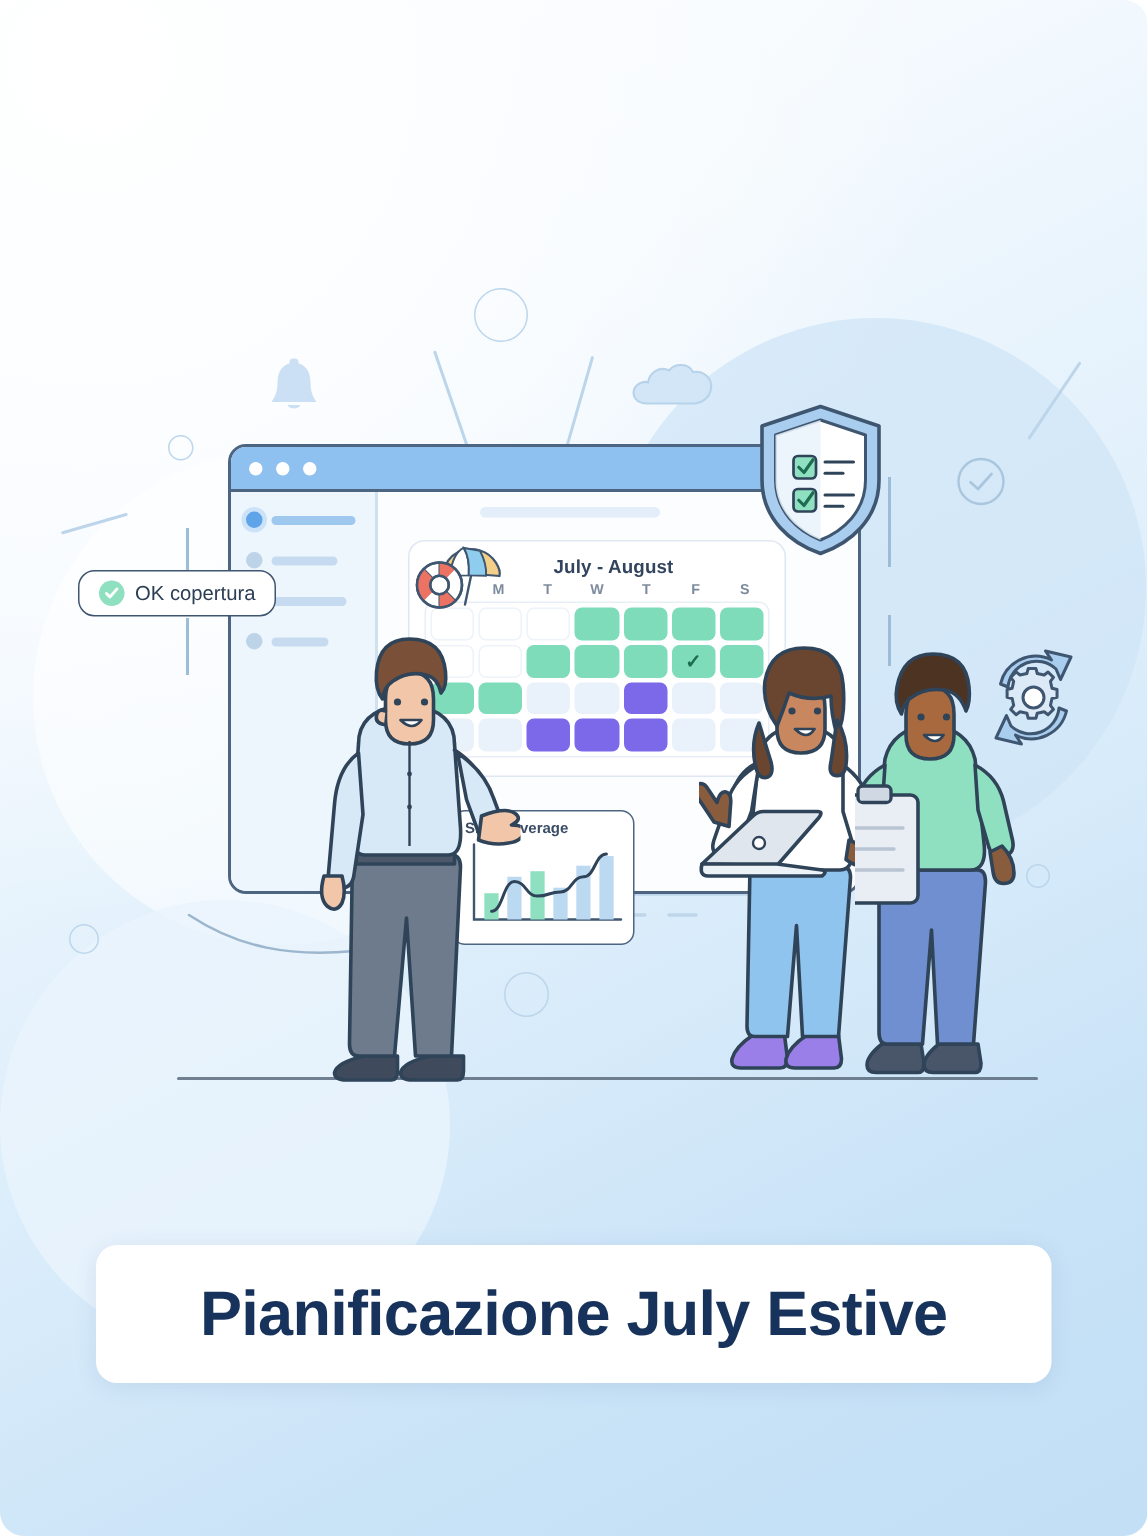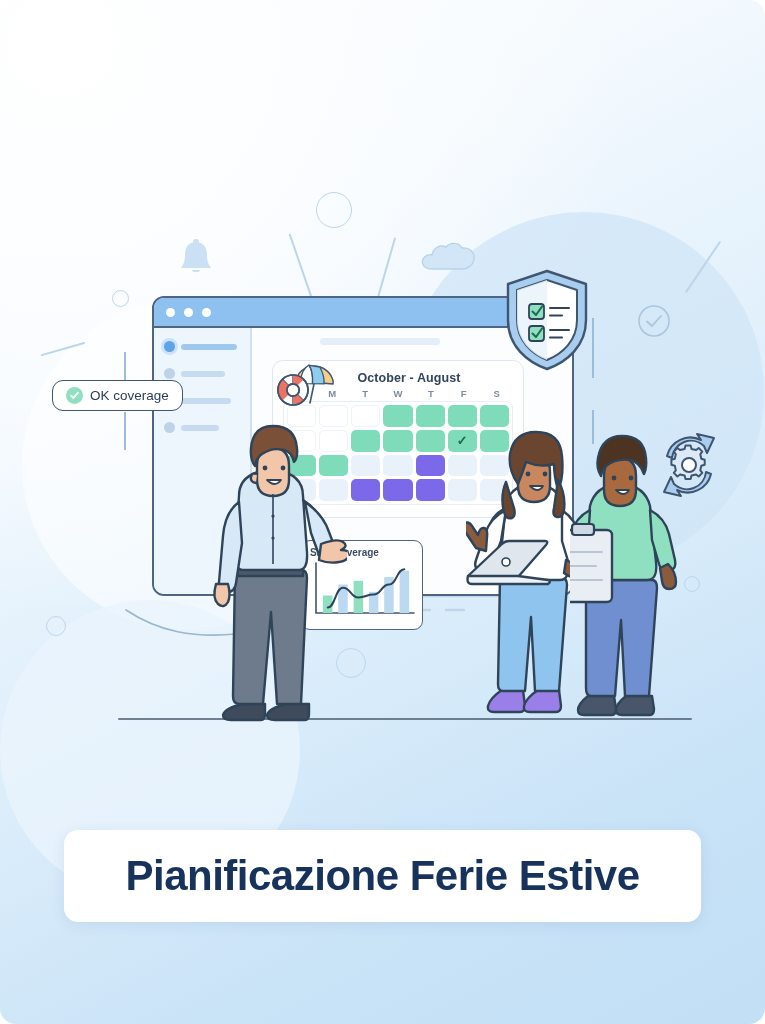--- a/index.html
+++ b/index.html
@@ -249,21 +249,21 @@
           <span class="side-bar" style="width:38px;"></span>
         </div>
       </div>
       <div id="browser-main">
         <div class="ghost-bar" style="width:120px; margin-left:58px;"></div>
       </div>
     </div>
   </div>
 
   <div id="calendar">
-    <div id="cal-title">October - August</div>
+    <div id="cal-title">July - August</div>
     <div id="cal-dow">
       <span></span>
       <span>M</span>
       <span>T</span>
       <span>W</span>
       <span>T</span>
       <span>F</span>
       <span>S</span>
     </div>
     <div id="cal-grid">
@@ -367,21 +367,21 @@
   </div>
 
   <div class="pill-connector" style="left:124px; top:352px; height:30px;"></div>
   <div class="pill-connector" style="left:124px; top:412px; height:38px;"></div>
   <div class="pill" id="pill-ok">
     <span class="pill-check">
       <svg width="11" height="11" viewBox="0 0 11 11">
           <path d="M2 5.6 L4.3 8 L9 2.6" fill="none" stroke="#ffffff" stroke-width="1.9" stroke-linecap="round" stroke-linejoin="round"></path>
         </svg>
     </span>
-    <span>OK coverage</span>
+    <span>OK copertura</span>
   </div>
 
   <div class="pill-connector" style="left:592px; top:318px; height:60px;"></div>
   <div class="pill-connector" style="left:592px; top:410px; height:34px;"></div>
 
   <svg class="char" style="left:183px; top:404px;" width="164" height="320" viewBox="0 0 164 320">
     <g stroke="#2f4459" stroke-width="2.4" stroke-linejoin="round" stroke-linecap="round">
       <path d="M60 300 q-18 4 -20 11 q0 5 8 5 h30 q4 0 4 -6 v-10 z" fill="#3f4a5c"></path>
       <path d="M104 300 q-18 4 -20 11 q0 5 8 5 h30 q4 0 4 -6 v-10 z" fill="#3f4a5c"></path>
       <path d="M52 166 h66 q6 0 6 8 l-6 126 h-24 l-6 -92 l-8 92 h-24 q-6 0 -6 -8 z" fill="#6e7b8c"></path>
@@ -449,16 +449,16 @@
     <g>
       <rect x="-16" y="106" width="58" height="72" rx="5" fill="#e9eef5" stroke="#2f4459" stroke-width="2.4"></rect>
       <rect x="2" y="100" width="22" height="11" rx="3" fill="#cfd8e3" stroke="#2f4459" stroke-width="2.2"></rect>
       <path d="M-6 128 H32" stroke="#b9c5d3" stroke-width="2.2" stroke-linecap="round"></path>
       <path d="M-6 142 H26" stroke="#b9c5d3" stroke-width="2.2" stroke-linecap="round"></path>
       <path d="M-6 156 H32" stroke="#b9c5d3" stroke-width="2.2" stroke-linecap="round"></path>
     </g>
   </svg>
 
   <div id="banner">
-    <div id="banner-title">Pianificazione Ferie Estive</div>
+    <div id="banner-title">Pianificazione July Estive</div>
   </div>
 
 </div>
 
 </body></html>

